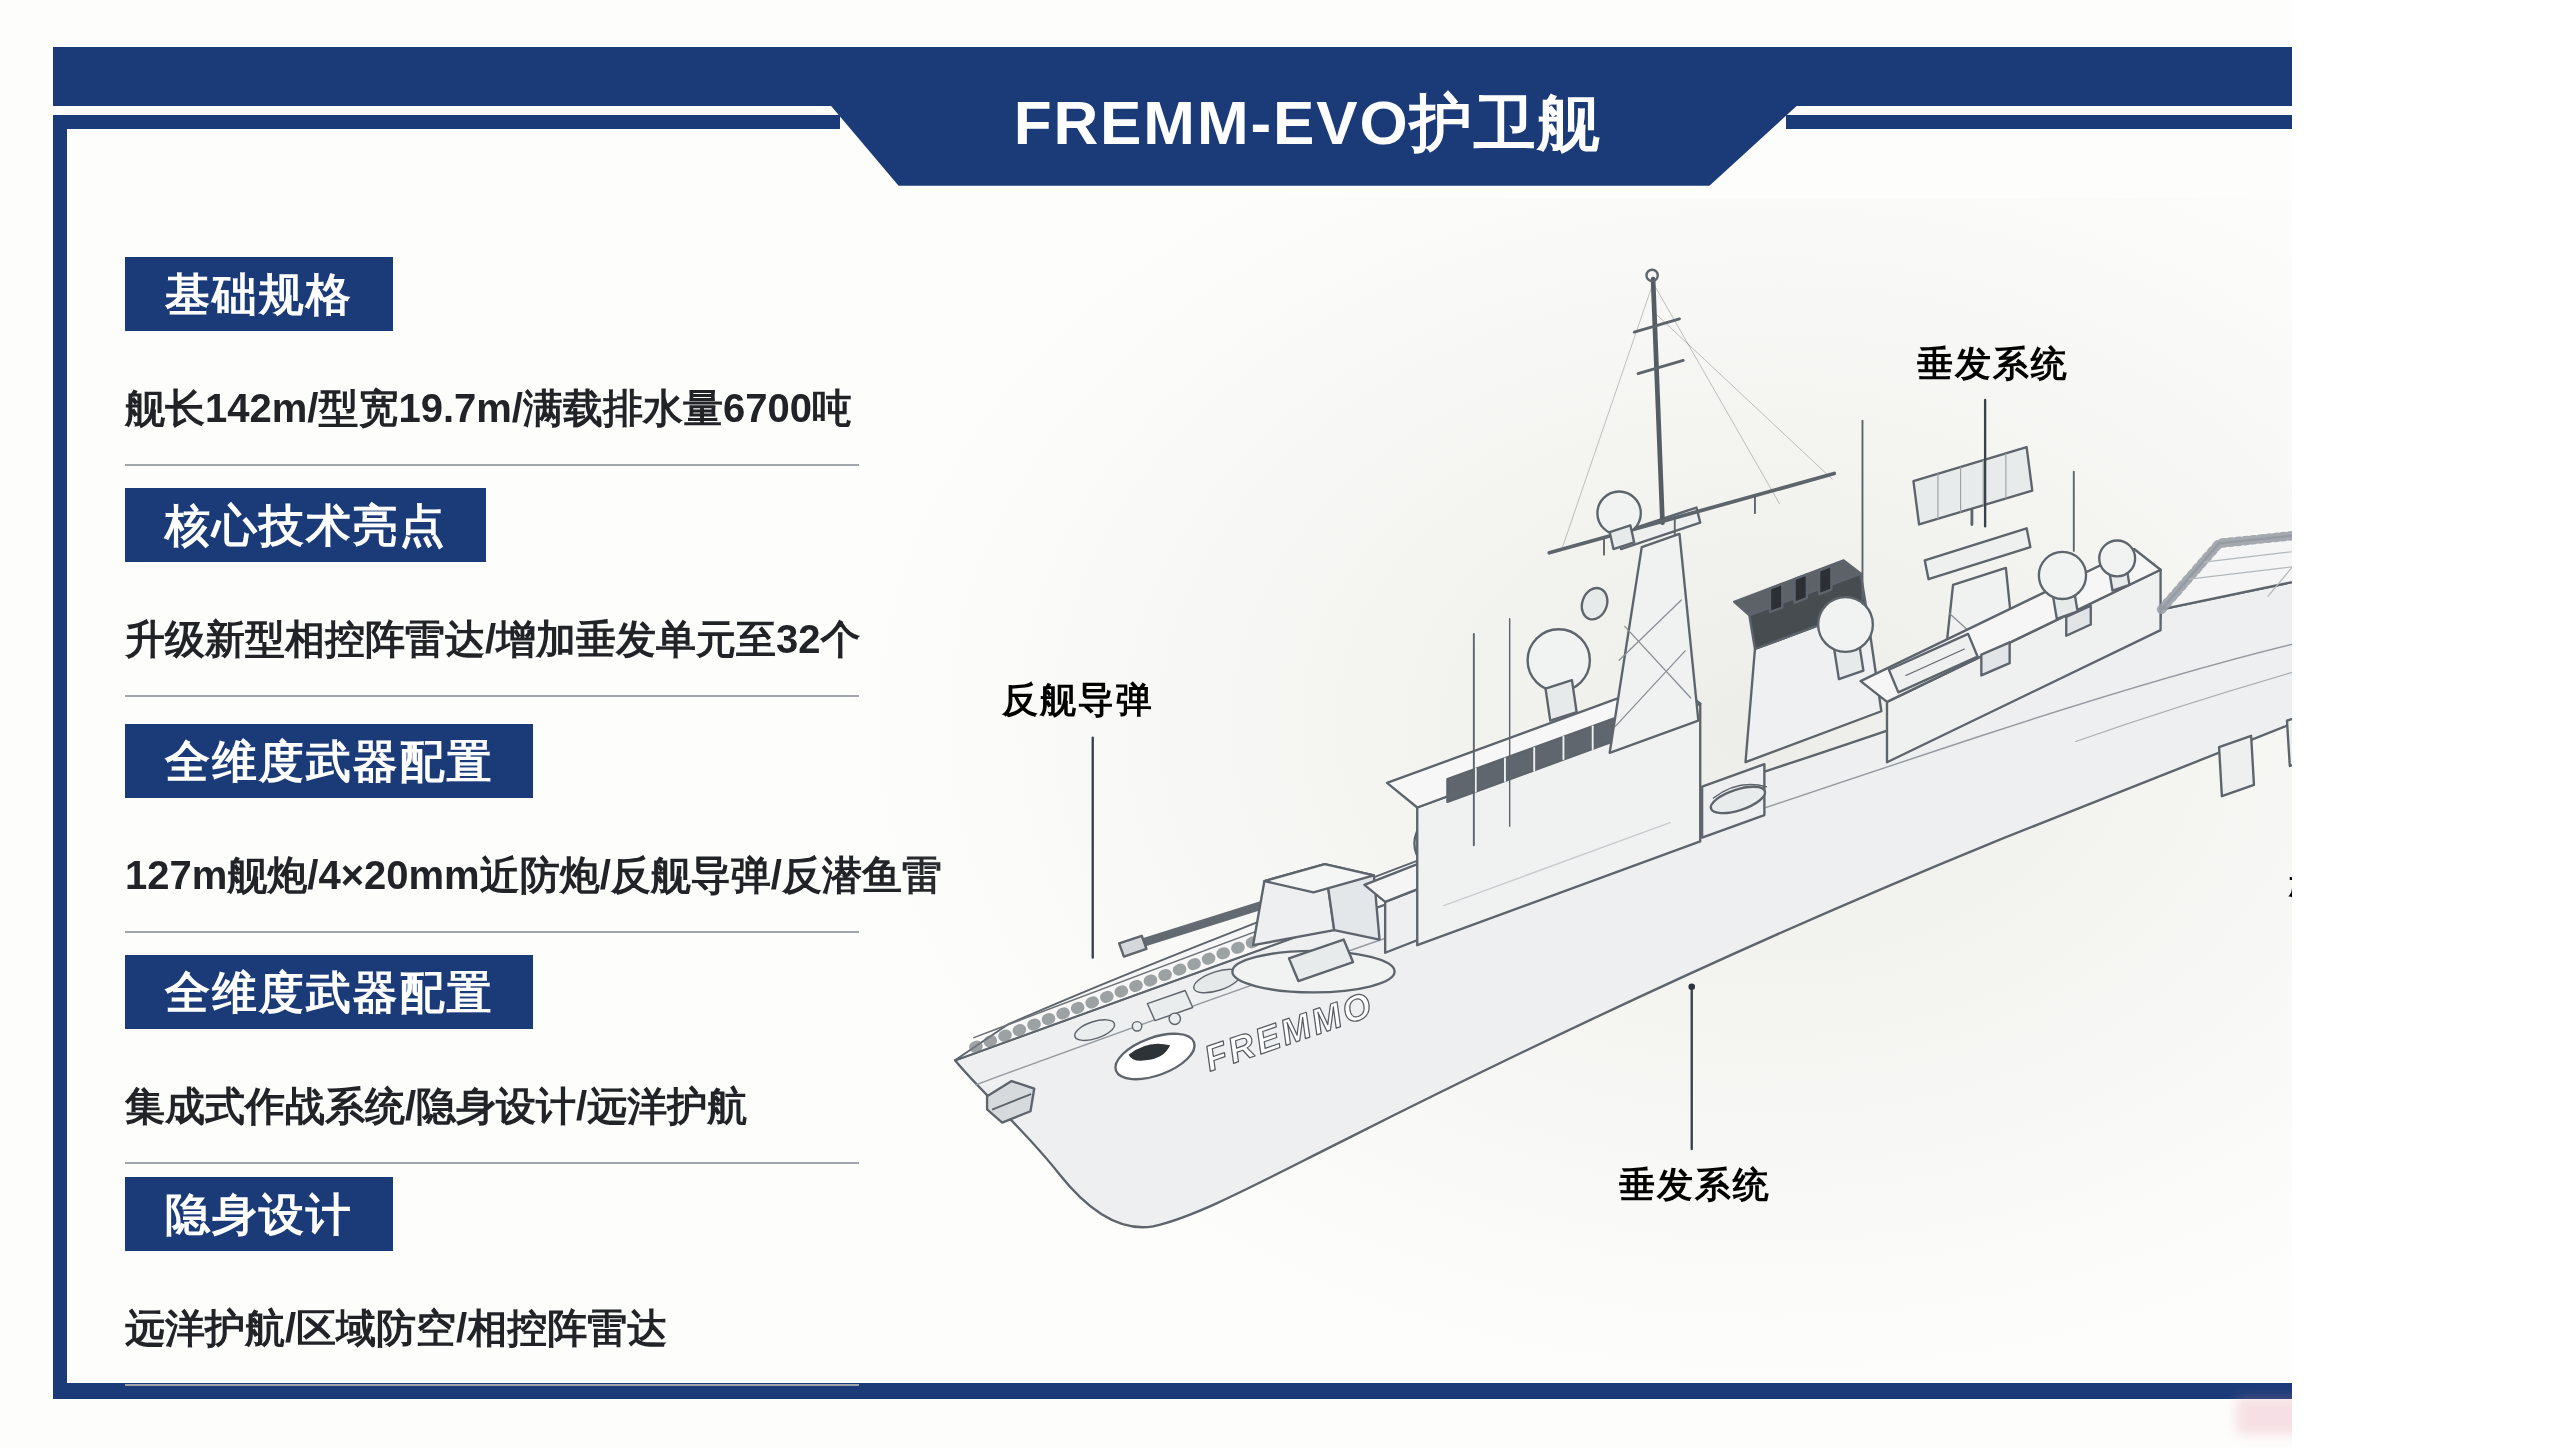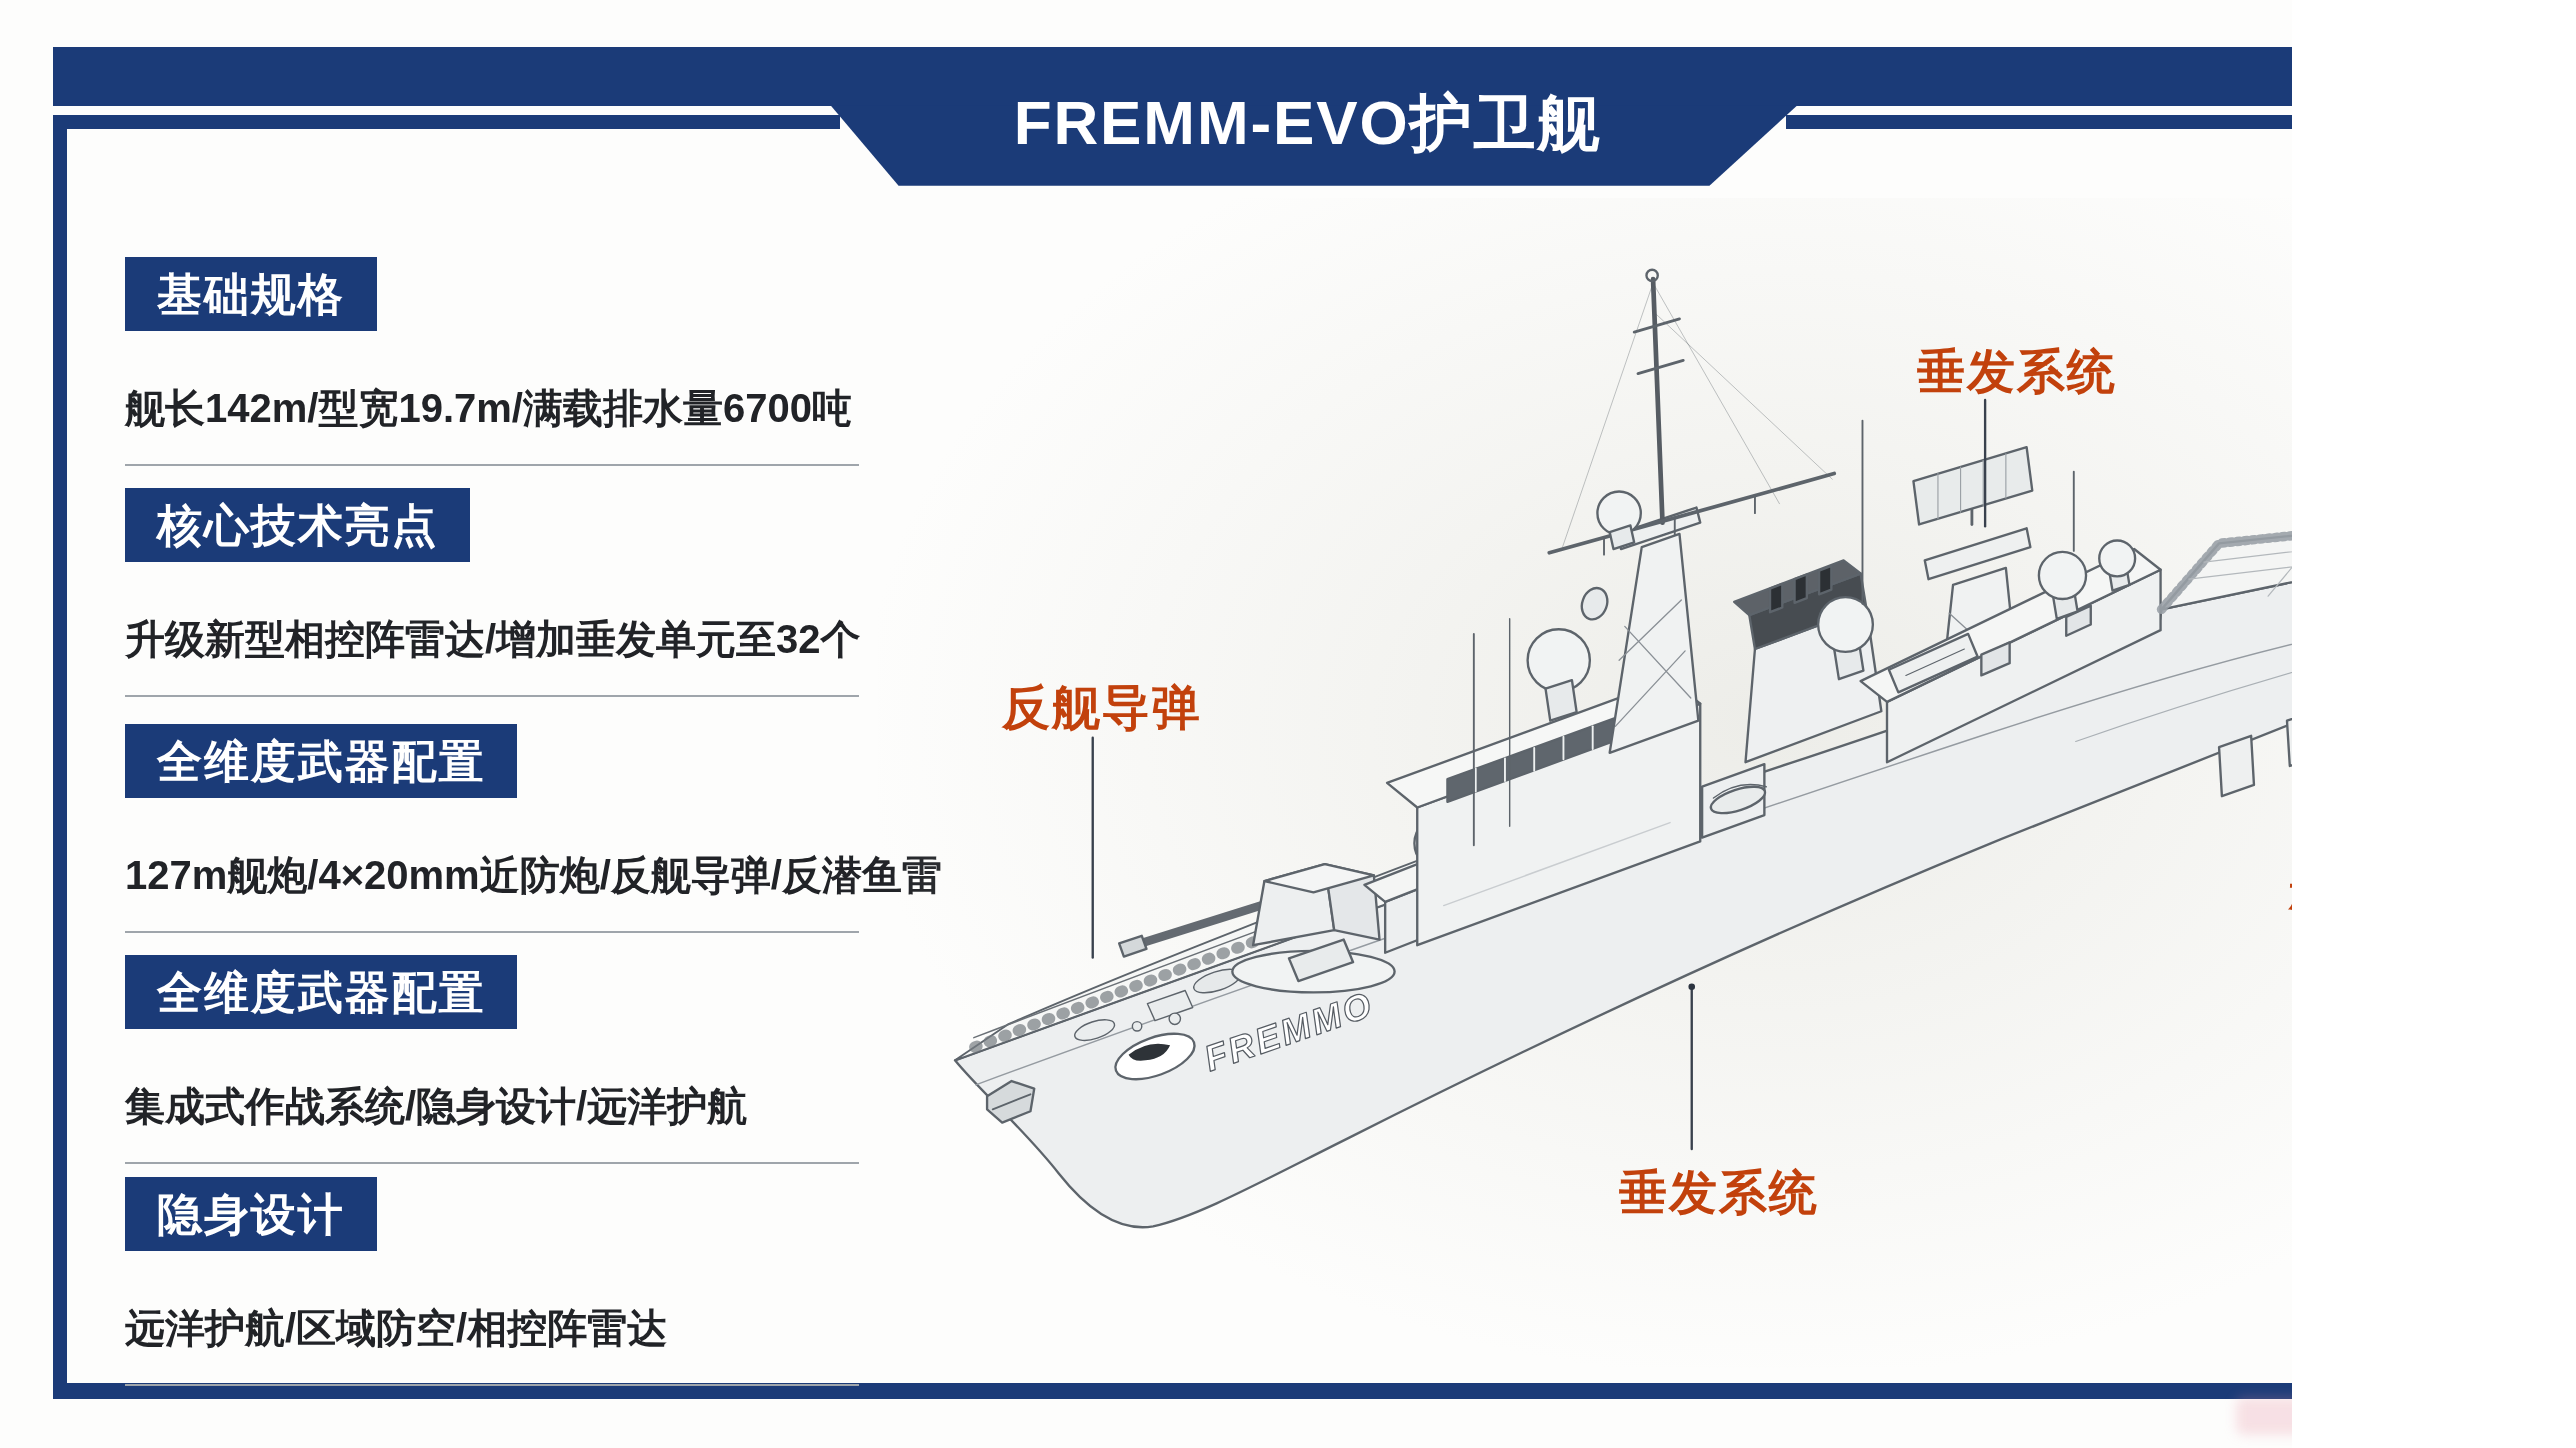--- a/index.html
+++ b/index.html
@@ -14,31 +14,31 @@
   .fb{position:absolute;background:#1b3b78;}
   .fb-left{left:53px;top:115px;width:14px;height:1284px;}
   .fb-right{left:2509px;top:115px;width:14px;height:1284px;}
   .fb-topleft{left:53px;top:115px;width:787px;height:14px;}
   .fb-topright{left:1786px;top:115px;width:737px;height:14px;}
   .fb-bottom{left:53px;top:1383px;width:2470px;height:16px;}
 
   
   .section{position:absolute;left:125px;width:738px;}
   .badge{display:inline-block;background:#1b3b78;color:#ffffff;font-size:45px;font-weight:800;
-    height:74px;line-height:75px;padding:0 32px;letter-spacing:1.9px;white-space:nowrap;}
+    height:74px;line-height:75px;padding:0 40px;letter-spacing:1.9px;white-space:nowrap;}
   .section-body{margin-top:50px;font-size:40px;font-weight:700;color:#212327;white-space:nowrap;}
   .divider{margin-top:28px;width:734px;height:1.9px;background:#9fa5ab;}
 
   
   .ship-bg{position:absolute;left:878px;top:198px;width:1623px;height:1170px;
     background:radial-gradient(ellipse at 55% 45%, rgba(234,234,229,0.85) 0%, rgba(234,234,229,0.0) 72%);}
   .ship-svg{position:absolute;left:0;top:0;width:2576px;height:1448px;}
 
   
-  .callout{position:absolute;font-size:48px;font-weight:800;color:#c2410c;white-space:nowrap;letter-spacing:1.9px;}
+  .callout{position:absolute;font-size:36px;font-weight:800;color:#000000;white-space:nowrap;letter-spacing:1.9px;}
   .co-radar{left:1002px;top:676px;}
   .co-vls-top{left:1917px;top:340px;}
   .co-gun{left:2289px;top:857px;}
   .co-vls-bottom{left:1619px;top:1161px;}
 
   .watermark{position:absolute;left:2236px;top:1397px;width:283px;height:38px;
     background:rgba(233,140,160,0.25);filter:blur(5.7px);border-radius:7.5px;}
 </style>
 </head>
 <body>

